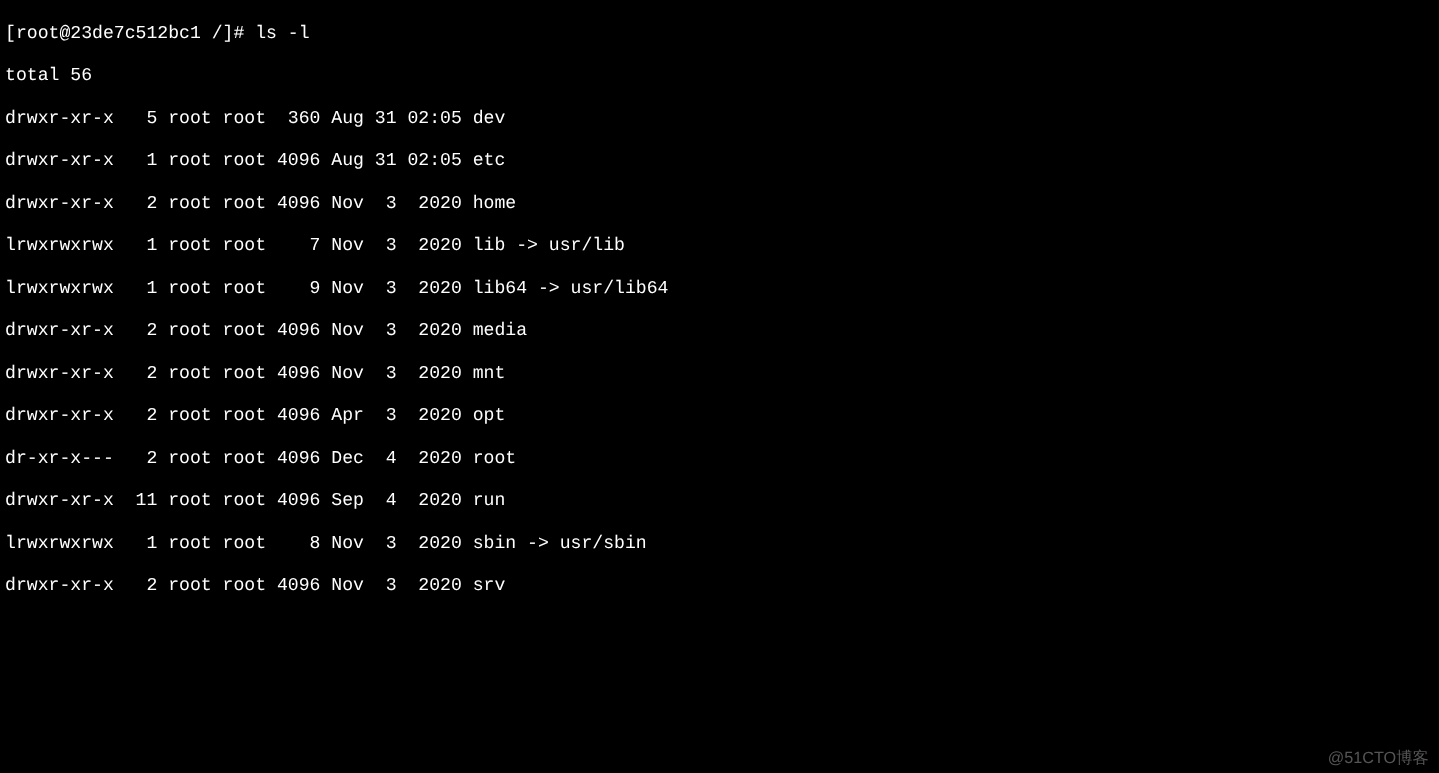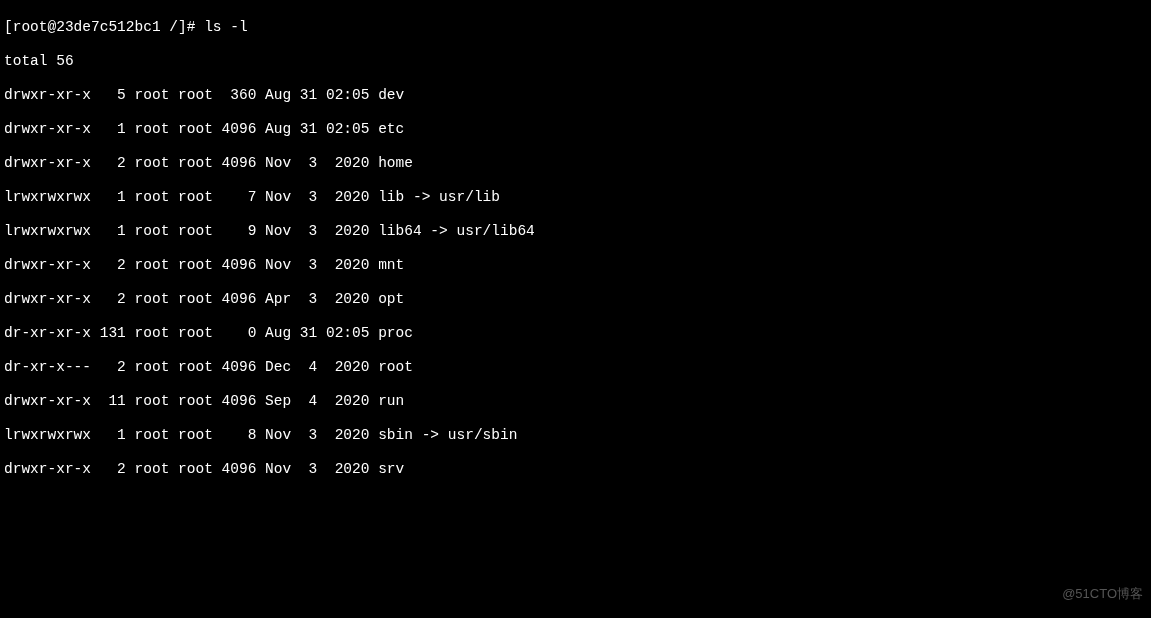--- a/index.html
+++ b/index.html
@@ -13,40 +13,40 @@
     height:618px;
     overflow:hidden;
   }
   .term {
     padding:2px 4px;
     white-space:pre;
   }
   .watermark {
     position:absolute;
     right:8px;
-    bottom:16px;
+    bottom:4px;
     color:#555;
     font-family:"Microsoft YaHei","SimHei",sans-serif;
     font-size:13px;
   }
 </style>
 </head>
 <body>
 
 <div class="term">
 <div><span>[root@23de7c512bc1 /]# </span><span>ls -l</span></div>
 <div>total 56</div>
 <div>drwxr-xr-x   5 root root  360 Aug 31 02:05 dev</div>
 <div>drwxr-xr-x   1 root root 4096 Aug 31 02:05 etc</div>
 <div>drwxr-xr-x   2 root root 4096 Nov  3  2020 home</div>
 <div>lrwxrwxrwx   1 root root    7 Nov  3  2020 lib -&gt; usr/lib</div>
 <div>lrwxrwxrwx   1 root root    9 Nov  3  2020 lib64 -&gt; usr/lib64</div>
+<div>drwxr-xr-x   2 root root 4096 Nov  3  2020 media</div>
 <div>drwxr-xr-x   2 root root 4096 Nov  3  2020 mnt</div>
 <div>drwxr-xr-x   2 root root 4096 Apr  3  2020 opt</div>
-<div>dr-xr-xr-x 131 root root    0 Aug 31 02:05 proc</div>
 <div>dr-xr-x---   2 root root 4096 Dec  4  2020 root</div>
 <div>drwxr-xr-x  11 root root 4096 Sep  4  2020 run</div>
 <div>lrwxrwxrwx   1 root root    8 Nov  3  2020 sbin -&gt; usr/sbin</div>
 <div>drwxr-xr-x   2 root root 4096 Nov  3  2020 srv</div>
 
 
 
 
 
 

